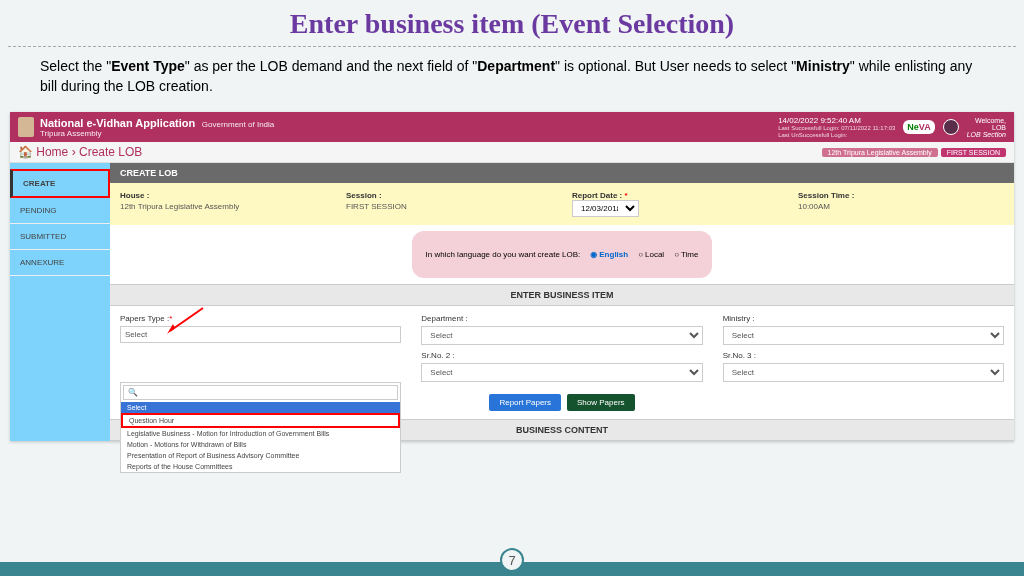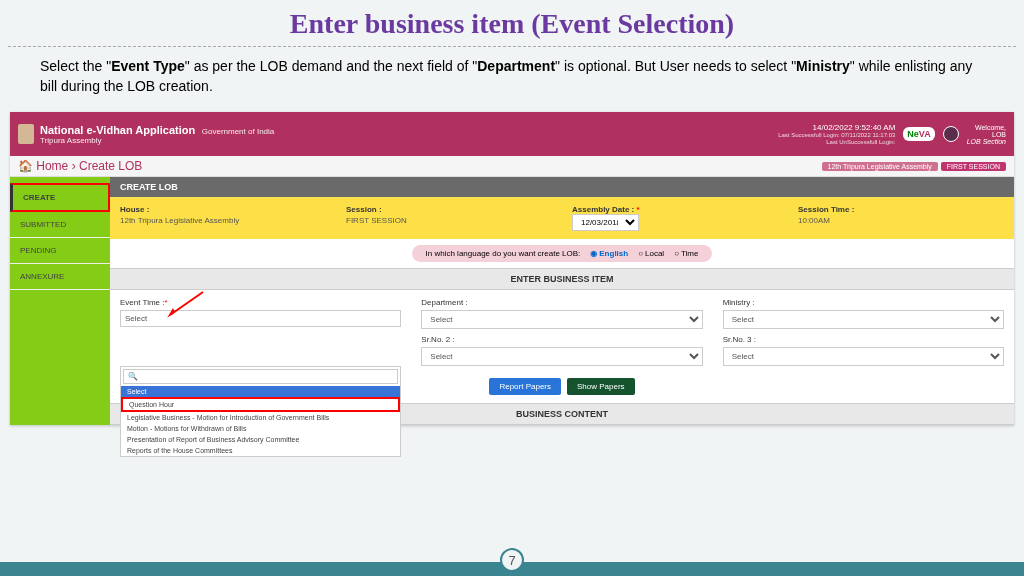--- a/index.html
+++ b/index.html
@@ -2,52 +2,52 @@
 <html><head>
 <meta charset="utf-8">
 <style>
 *{box-sizing:border-box;margin:0;padding:0;font-family:Arial,sans-serif}
 body{background:#f0f4f4;width:1024px;height:576px;overflow:hidden;position:relative}
 .slide-title{color:#6b3aa0;font-size:28px;font-weight:bold;text-align:center;padding:8px 0 6px;font-family:Georgia,serif}
 .dashed-line{border-top:1px dashed #aaa;margin:0 8px}
 .instruction{padding:10px 40px;font-size:14px;line-height:1.4;font-family:Georgia,serif}
 .instruction b{font-weight:bold}
 .app{margin:6px 10px 0;background:#fff;font-size:9px;box-shadow:0 1px 3px rgba(0,0,0,.2)}
-.app-header{background:#b03060;color:#fff;display:flex;align-items:center;padding:4px 8px;height:44px}
+.app-header{background:#b03060;color:#fff;display:flex;align-items:center;padding:4px 8px;height:30px}
 .emblem{width:16px;height:20px;background:#d4b896;border-radius:2px;margin-right:6px}
 .app-title{font-size:11px;font-weight:bold}
 .app-subtitle{font-size:8px;margin-left:4px;opacity:.9}
 .assembly-name{font-size:8px;opacity:.9}
 .header-right{margin-left:auto;display:flex;align-items:center;gap:8px}
-.datetime{font-size:8px;text-align:right}
+.datetime{font-size:8px;text-align:left}
 .login-info{font-size:6px;opacity:.8;line-height:1.2}
 .neva-badge{background:#fff;color:#b03060;padding:2px 4px;border-radius:6px;font-size:9px;font-weight:bold}
 .neva-badge span{color:green}
 .avatar{width:16px;height:16px;border-radius:50%;background:#5a2d4a;border:1px solid #fff}
 .welcome{font-size:7px;text-align:right}
 .breadcrumb-bar{background:#f5f5f5;padding:3px 8px;display:flex;align-items:center;border-bottom:1px solid #ddd}
 .breadcrumb{color:#b03060;font-size:12px}
 .breadcrumb-home{color:#333}
 .session-badges{margin-left:auto;display:flex;gap:3px}
 .badge{background:#d07090;color:#fff;padding:1px 6px;font-size:7px;border-radius:2px}
 .badge2{background:#c03570}
 .main-area{display:flex;background:#eee}
-.sidebar{width:100px;background:#84cc16;padding-top:6px}
+.sidebar{width:100px;background:#7dd3fc;padding-top:6px}
 .sidebar-item{padding:8px 10px;font-size:8px;color:#444;cursor:pointer;border-bottom:1px solid #eee}
 .sidebar-item.active{border:2px solid red;border-left:3px solid #333;font-weight:bold}
 .content{flex:1;padding:0}
 .section-header{background:#6a6a6a;color:#fff;padding:5px 10px;font-size:9px;font-weight:bold}
-.info-row{display:flex;padding:8px 10px;gap:20px;background:#fde047}
+.info-row{display:flex;padding:8px 10px;gap:20px;background:#fef9c3}
 .info-block{flex:1}
 .info-label{font-size:8px;font-weight:bold;color:#333}
 .info-value{font-size:8px;color:#555;margin-top:2px}
 .req{color:red}
 .date-select{border:1px solid #ccc;padding:2px 4px;font-size:8px;width:67px;background:#fff}
 .lang-row{display:flex;justify-content:center;padding:6px;background:#fff}
-.lang-pill{background:#f4d0d8;border-radius:12px;padding:4px 14px;display:flex;align-items:center;gap:10px;font-size:8px}
+.lang-pill{background:#f4d0d8;border-radius:12px;padding:19px 14px;display:flex;align-items:center;gap:10px;font-size:8px}
 .radio-opt{display:flex;align-items:center;gap:2px}
 .radio-opt.sel{color:#0066cc;font-weight:bold}
 .sub-header{background:#e8e8e8;text-align:center;padding:5px;font-size:9px;font-weight:bold;color:#333;border-top:1px solid #ccc;border-bottom:1px solid #ccc}
 .form-row{display:flex;padding:8px 10px 4px;gap:20px;background:#fff}
 .form-block{flex:1;position:relative}
 .form-label{font-size:8px;color:#333;margin-bottom:3px}
 .form-select{width:100%;border:1px solid #ccc;padding:3px 4px;font-size:8px;background:#fff;color:#555}
 .dropdown-open{position:absolute;top:100%;left:0;right:0;background:#fff;border:1px solid #ccc;z-index:10;max-height:120px;overflow:hidden}
 .search-box{border:1px solid #ccc;margin:2px;padding:2px 4px;font-size:8px;display:flex;align-items:center;gap:2px}
 .dd-item{padding:2px 6px;font-size:7px;color:#444;cursor:pointer}
@@ -102,38 +102,38 @@
     </span>
     <div class="session-badges">
       <span class="badge">12th Tripura Legislative Assembly</span>
       <span class="badge badge2">FIRST SESSION</span>
     </div>
   </div>
 
   <div class="main-area">
     <div class="sidebar">
       <div class="sidebar-item active">CREATE</div>
+      <div class="sidebar-item">PENDING</div>
       <div class="sidebar-item">SUBMITTED</div>
-      <div class="sidebar-item">PENDING</div>
       <div class="sidebar-item">ANNEXURE</div>
     </div>
 
     <div class="content">
       <div class="section-header">CREATE LOB</div>
       <div class="info-row">
         <div class="info-block">
           <div class="info-label">House :</div>
           <div class="info-value">12th Tripura Legislative Assembly</div>
         </div>
         <div class="info-block">
           <div class="info-label">Session :</div>
           <div class="info-value">FIRST SESSION</div>
         </div>
         <div class="info-block">
-          <div class="info-label"><span>Assembly Date :</span> <span class="req">*</span></div>
+          <div class="info-label"><span>Report Date :</span> <span class="req">*</span></div>
           <select class="date-select"><option>12/03/2018</option></select>
         </div>
         <div class="info-block">
           <div class="info-label">Session Time :</div>
           <div class="info-value">10:00AM</div>
         </div>
       </div>
 
       <div class="lang-row">
         <div class="lang-pill">
@@ -145,21 +145,21 @@
       </div>
 
       <div class="sub-header">ENTER BUSINESS ITEM</div>
 
       <div class="form-row">
         <div class="form-block">
           <div class="arrow"><svg viewBox="0 0 40 30">
                 <line x1="38" y1="2" x2="5" y2="25" stroke="red" stroke-width="2"></line>
                 <polygon points="2,28 10,22 8,18" fill="red"></polygon>
               </svg></div>
-          <div class="form-label"><span>Event Time :</span><span class="req">*</span></div>
+          <div class="form-label"><span>Papers Type :</span><span class="req">*</span></div>
           <div class="form-select">Select</div>
           <div class="dropdown-open">
             <div class="search-box">
                 <span>🔍</span>
               </div>
             <div class="dd-item hl">Select</div>
             <div class="dd-item qh">Question Hour</div>
             <div class="dd-item">Legislative Business - Motion for Introduction of Government Bills</div>
             <div class="dd-item">Motion - Motions for Withdrawn of Bills</div>
             <div class="dd-item">Presentation of Report of Business Advisory Committee</div>

